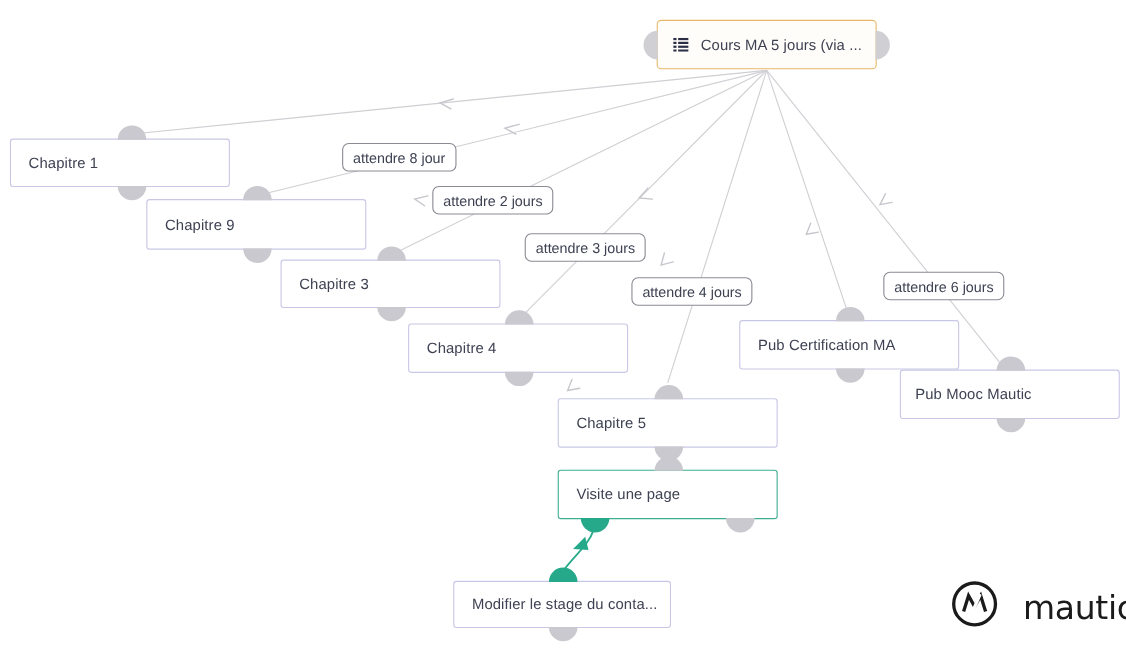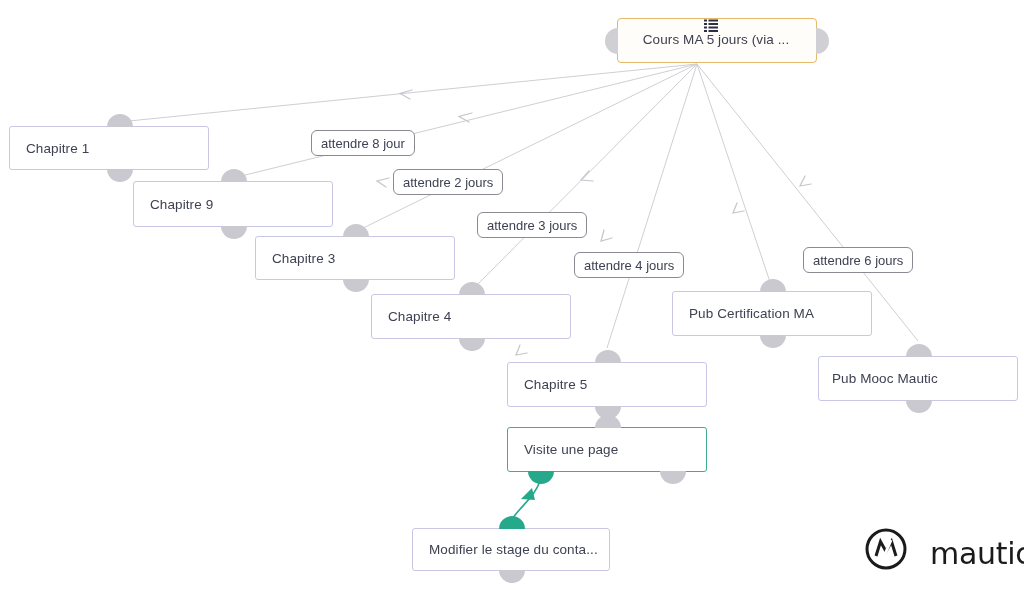--- a/index.html
+++ b/index.html
@@ -165,21 +165,21 @@
       <path d="M 520 345 L 516 355 L 527 353"></path>
       <path d="M 616 392 L 608 400 L 619 403"></path>
     </g>
 
     <path d="M 607 398 L 607 424" stroke="#cfcfd4" stroke-width="1" fill="none"></path>
 
     <path d="M 540 481 C 535 496 522 505 512 519" stroke="#26a98a" stroke-width="1.6" fill="none"></path>
     <path d="M 532 488 L 521 499 L 535 500 Z" fill="#26a98a"></path>
   </svg>
 
-  <div class="node source" style="left:617px; top:18px; width:200px; height:45px;flex-direction:column;">
+  <div class="node source" style="left:597px; top:18px; width:200px; height:45px;">
     <span class="conn-side left"></span>
     <span class="conn-side right"></span>
     <svg class="list-icon" viewBox="0 0 14 13">
       <rect x="0" y="0.5" width="3" height="2" fill="#2b2f45"></rect>
       <rect x="4.5" y="0.5" width="9.5" height="2" fill="#2b2f45"></rect>
       <rect x="0" y="4" width="3" height="2" fill="#2b2f45"></rect>
       <rect x="4.5" y="4" width="9.5" height="2" fill="#2b2f45"></rect>
       <rect x="0" y="7.5" width="3" height="2" fill="#2b2f45"></rect>
       <rect x="4.5" y="7.5" width="9.5" height="2" fill="#2b2f45"></rect>
       <rect x="0" y="11" width="3" height="2" fill="#2b2f45"></rect>
@@ -217,21 +217,21 @@
     <span class="conn bottom" style="left:100px;"></span>
     <span class="node-label">Chapitre 5</span>
   </div>
 
   <div class="node" style="left:672px; top:291px; width:200px; height:45px;">
     <span class="conn top" style="left:100px;"></span>
     <span class="conn bottom" style="left:100px;"></span>
     <span class="node-label">Pub Certification MA</span>
   </div>
 
-  <div class="node" style="left:818px; top:356px; width:200px; height:45px;padding-left:13px;">
+  <div class="node" style="left:818px; top:336px; width:200px; height:45px;padding-left:13px;">
     <span class="conn top" style="left:100px;"></span>
     <span class="conn bottom" style="left:100px;"></span>
     <span class="node-label">Pub Mooc Mautic</span>
   </div>
 
   <div class="node green" style="left:507px; top:427px; width:200px; height:45px;">
     <span class="conn top" style="left:100px;"></span>
     <span class="conn bottom green-dot" style="left:33px;"></span>
     <span class="conn bottom" style="left:165px;"></span>
     <span class="node-label">Visite une page</span>

